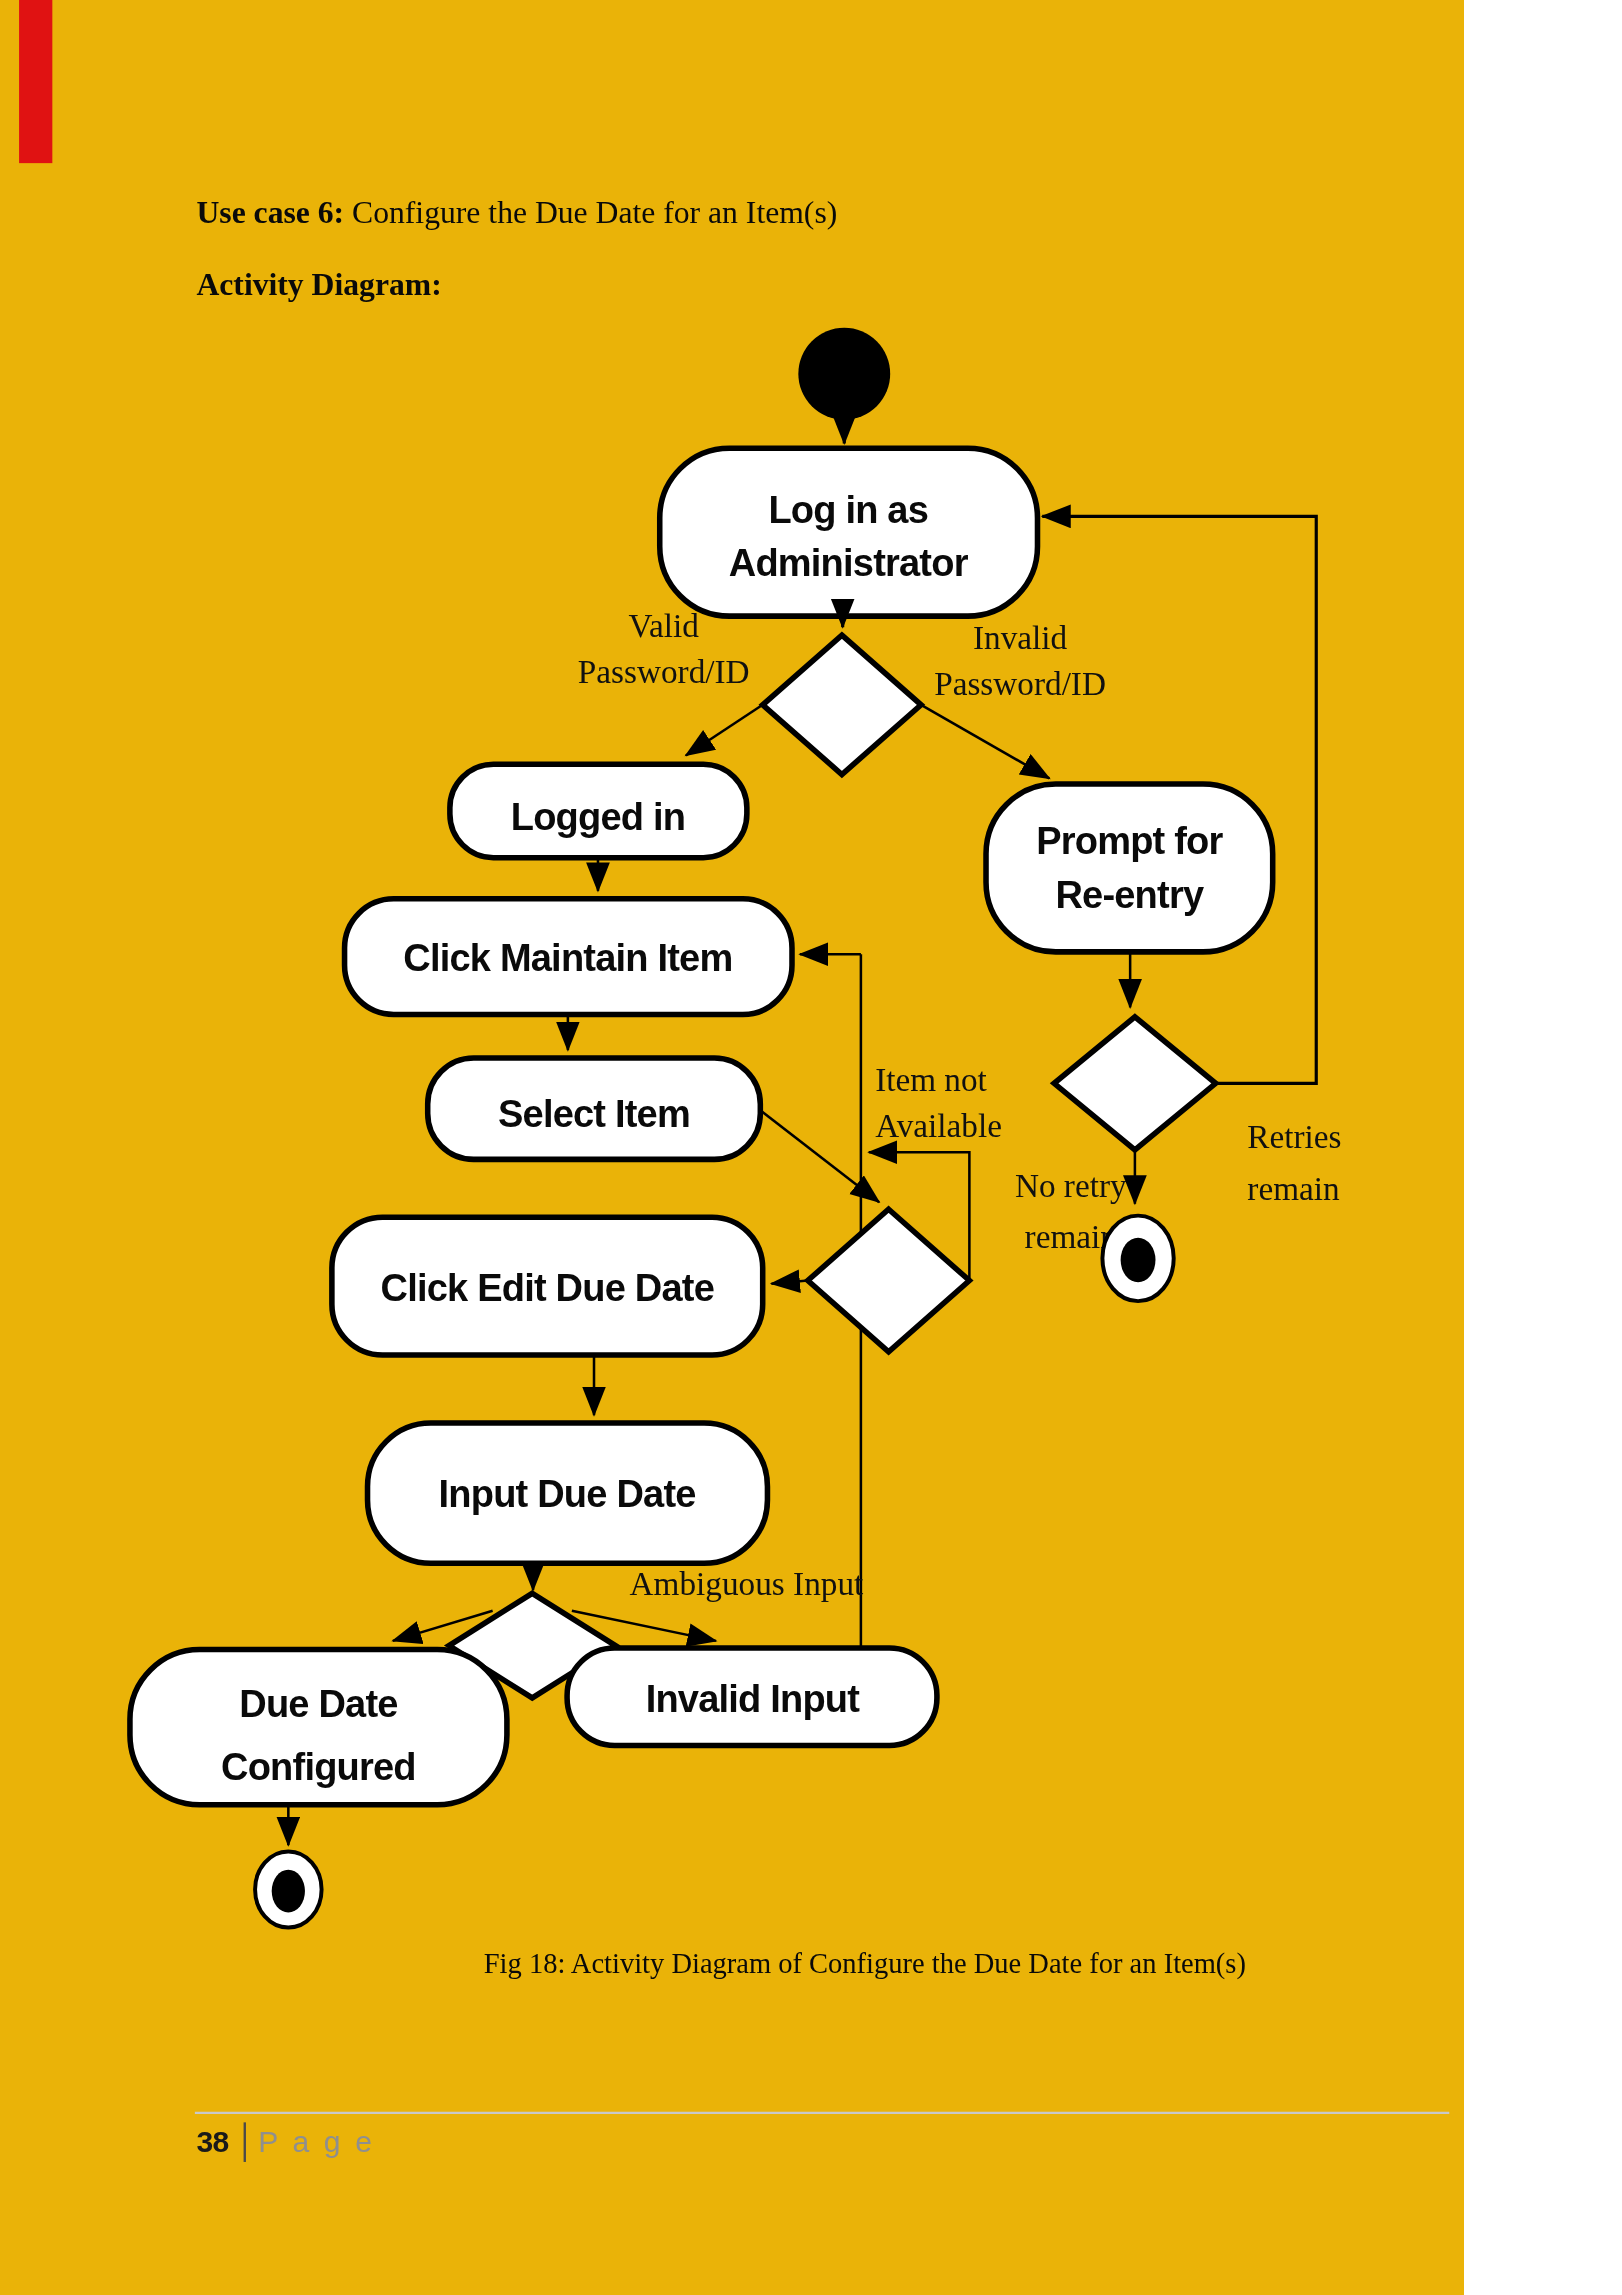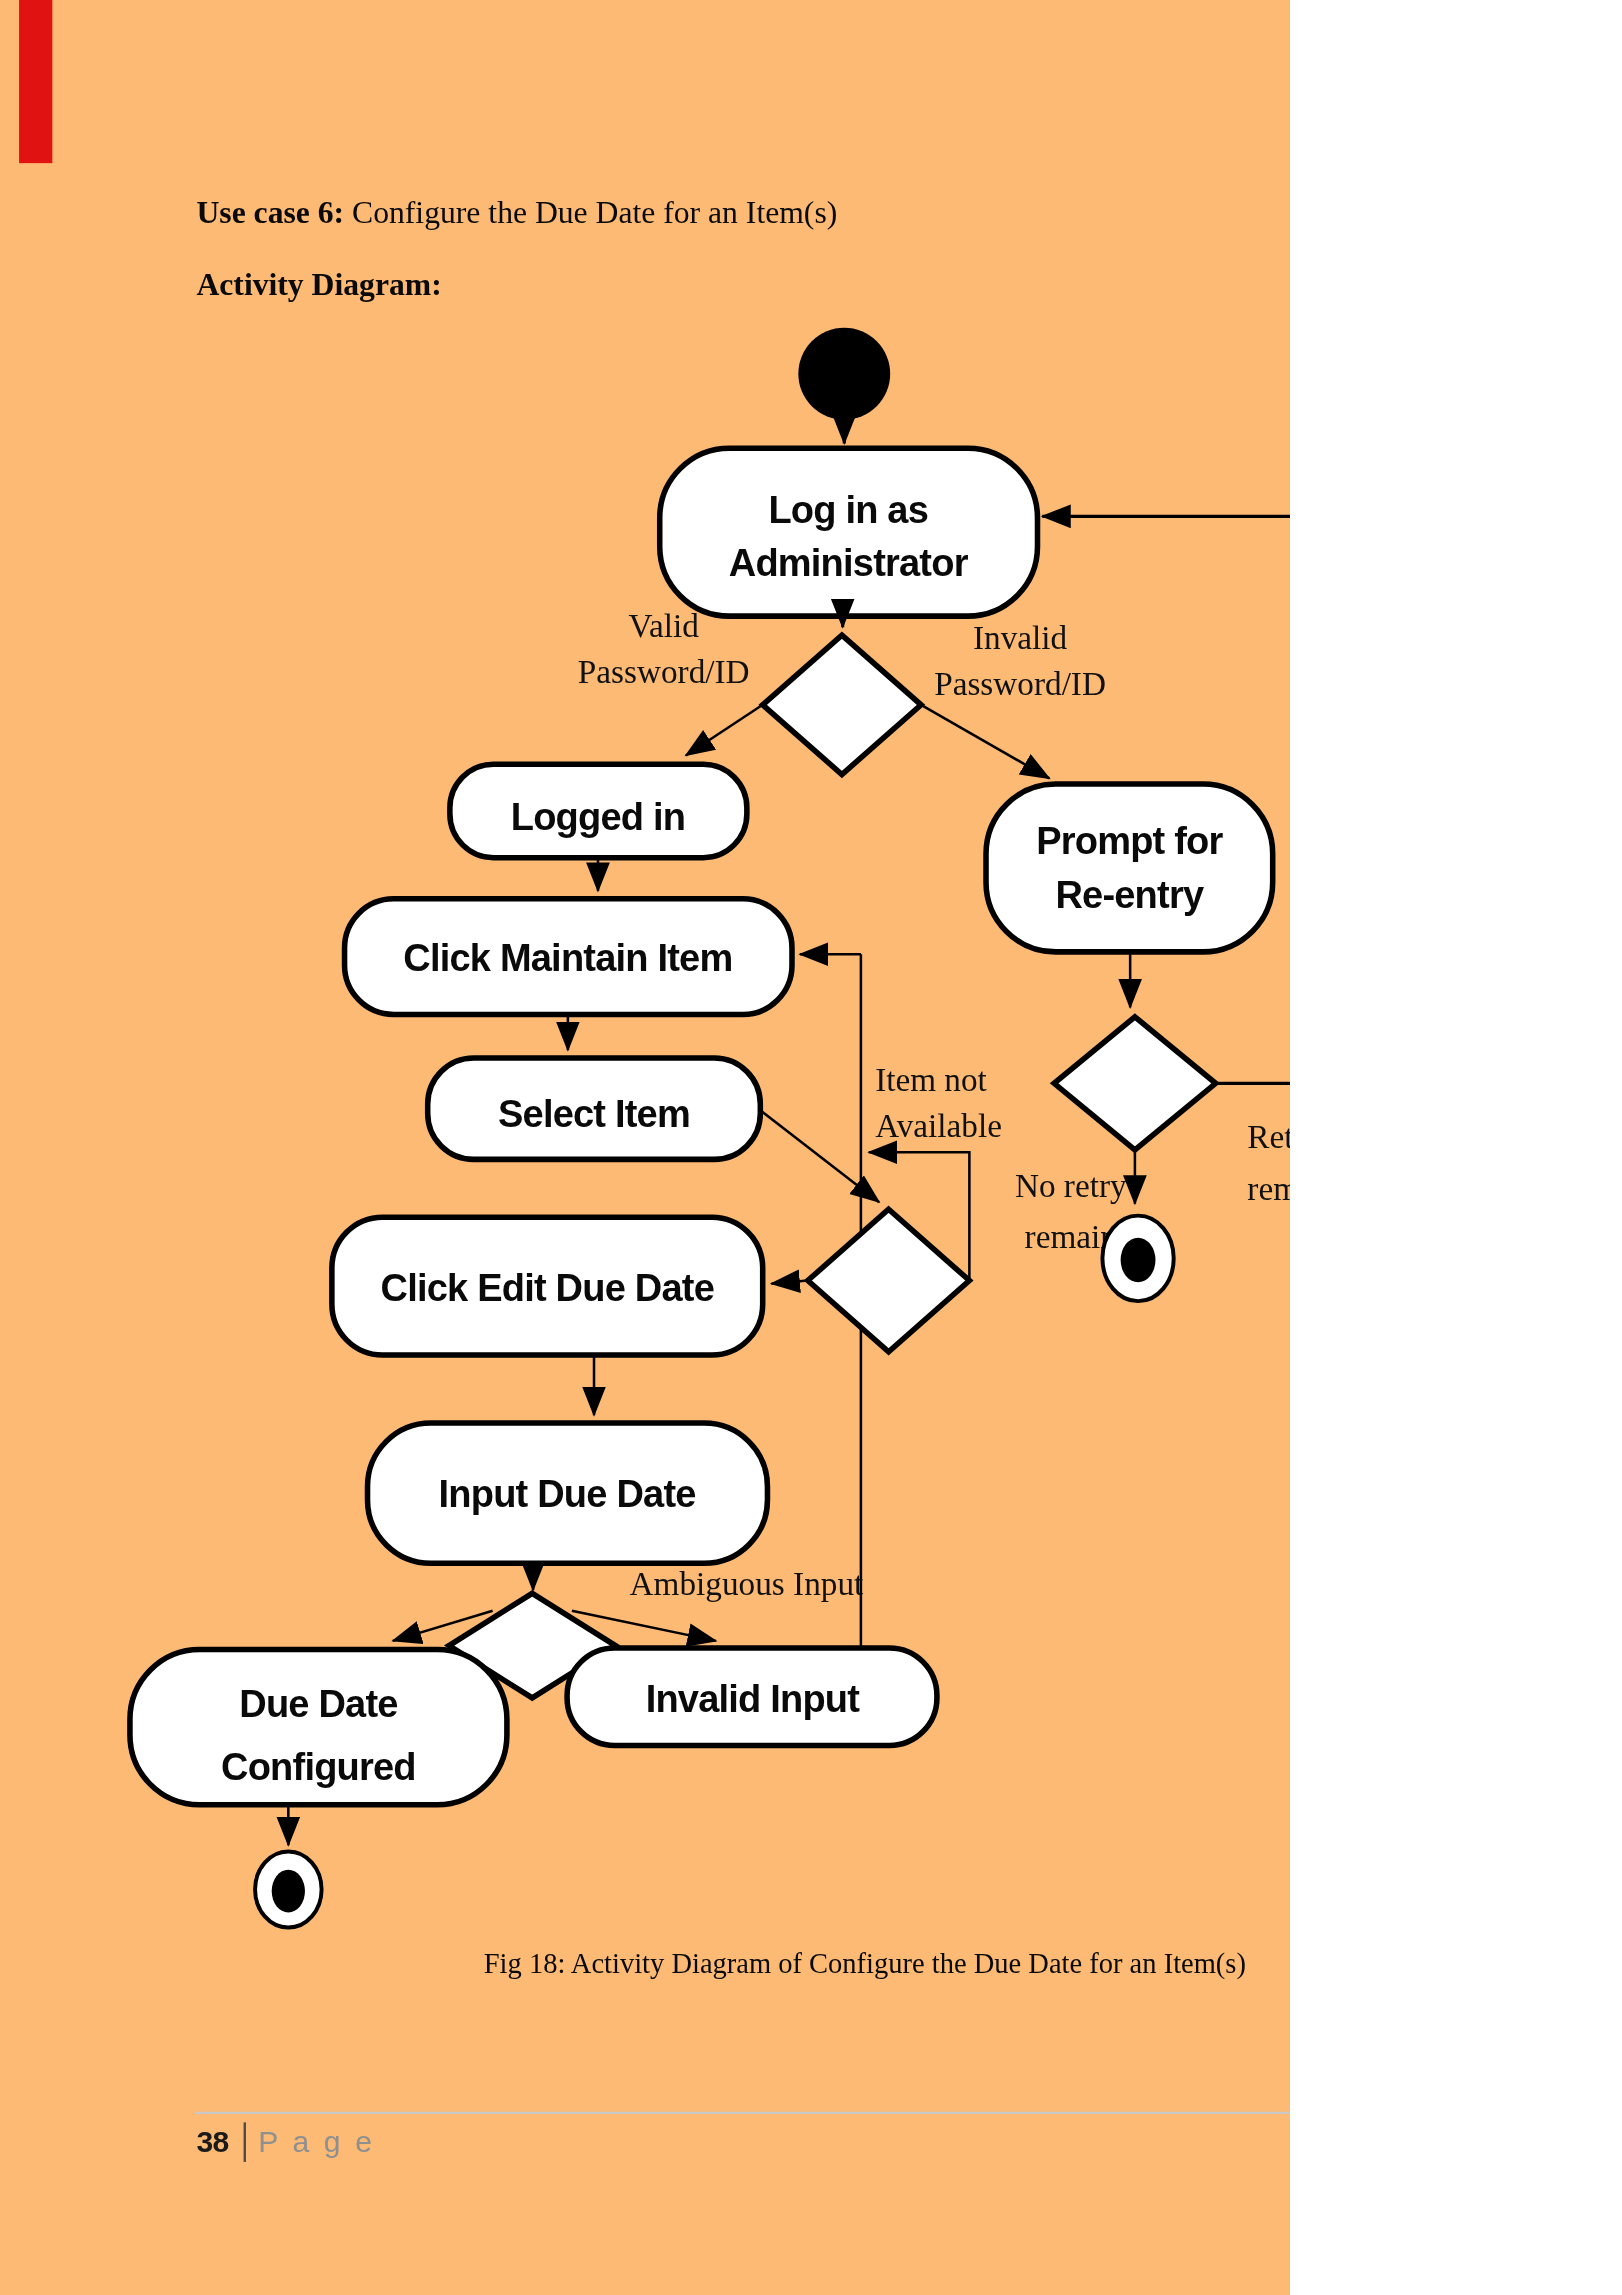--- a/index.html
+++ b/index.html
@@ -1,16 +1,16 @@
 <!DOCTYPE html>
 <html style="font-size:12.7px"><head>
 <meta charset="utf-8">
 <style>
   html,body{margin:0;padding:0;background:#ffffff;}
-  .page{position:relative;width:1290px;height:2295px;background:#fdba74;overflow:hidden;}
+  .page{position:relative;width:1464px;height:2295px;background:#eab308;overflow:hidden;}
   svg{position:absolute;left:0;top:0;}
   
   .node-label{font-family:"Liberation Sans",sans-serif;font-weight:700;font-size:48px;fill:#0a0a0a;text-anchor:middle;letter-spacing:-1px;}
   
   .edge-label{font-family:"Liberation Serif",serif;font-size:42px;fill:#111;}
   .mid{text-anchor:middle;}
   .enda{text-anchor:end;}
   .title-text{font-family:"Liberation Serif",serif;font-size:40px;fill:#0a0a0a;}
   .bold{font-weight:700;}
   .caption-text{font-family:"Liberation Serif",serif;font-size:36px;fill:#0a0a0a;text-anchor:middle;}

